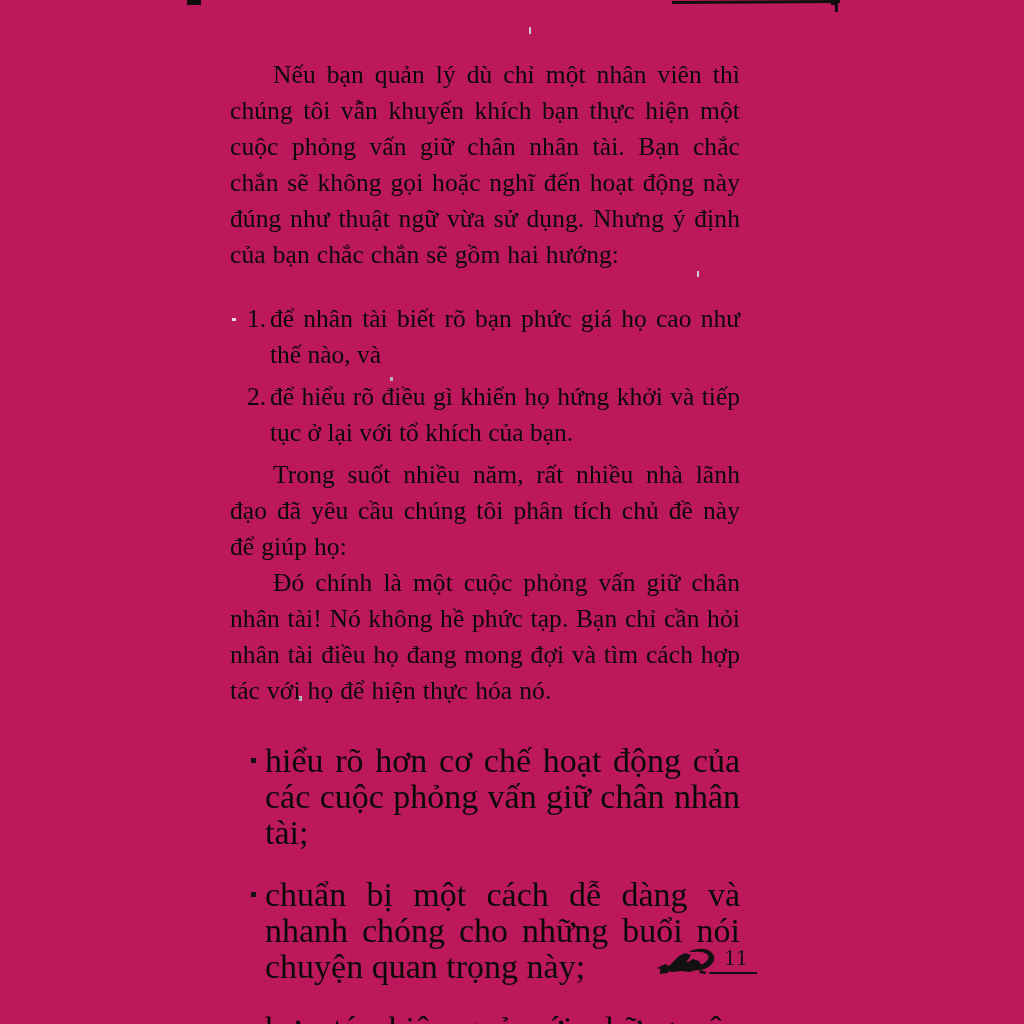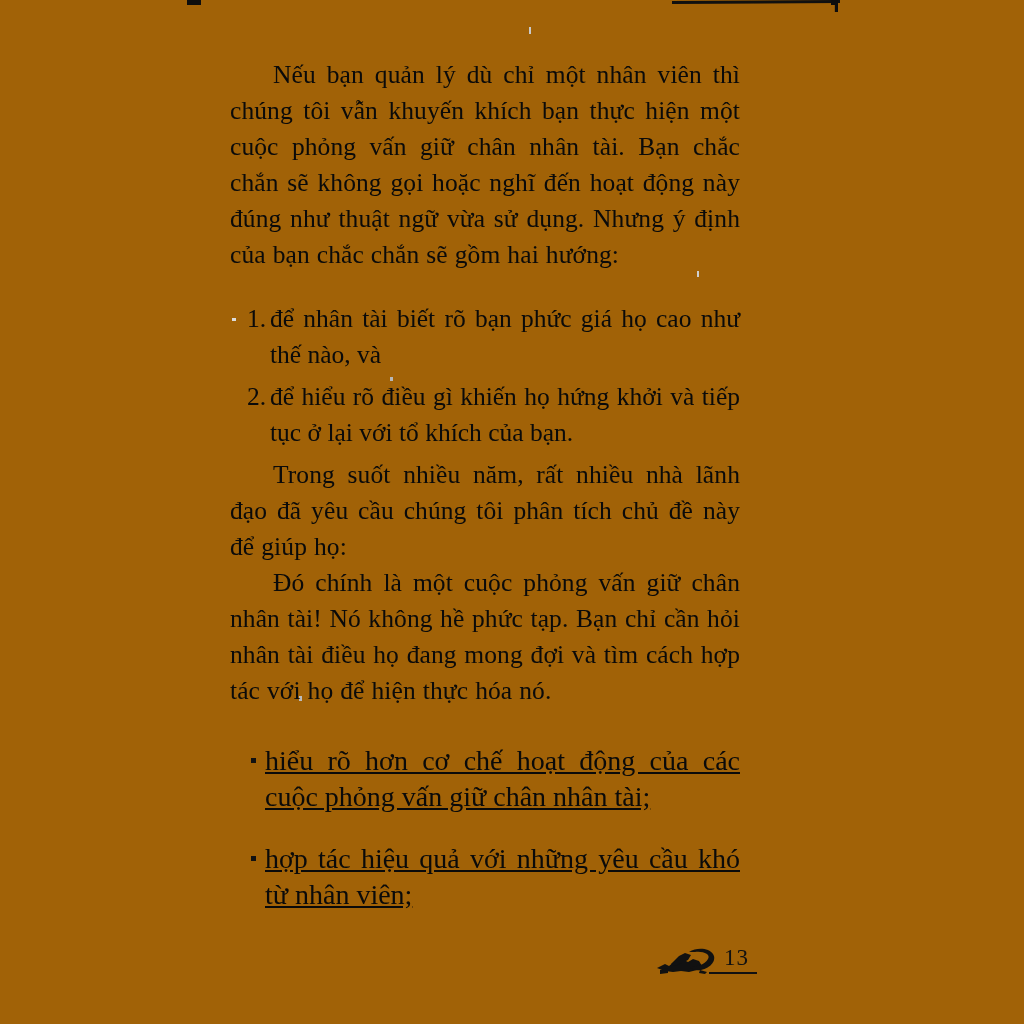--- a/index.html
+++ b/index.html
@@ -4,21 +4,21 @@
 <style>
   html, body {
     margin: 0;
     padding: 0;
     background: #ffffff;
   }
   .page {
     position: relative;
     width: 1024px;
     height: 1024px;
-    background: #a16207;
+    background: #be185d;
     overflow: hidden;
     font-family: "Liberation Serif", "DejaVu Serif", serif;
     color: #0a0a0a;
   }
 
   
   .scan-artifact-left {
     position: absolute;
     left: 187px;
     top: 0px;
@@ -130,25 +130,24 @@
     font-size: 25.5px;
     line-height: 36px;
   }
 
   .bullet-block {
     margin-top: 34px;
   }
   .bullet-block li {
     position: relative;
     padding-left: 35px;
-    font-size: 28px;
+    font-size: 34px;
     line-height: 36px;
     text-align: justify;
     margin-bottom: 26px;
-    text-decoration: underline;
   }
   .bullet-block li:last-child { margin-bottom: 0; }
   .bullet-block li .bullet-mark {
     position: absolute;
     left: 21px;
     top: 15px;
     width: 5px;
     height: 5px;
     background: #111111;
   }
@@ -225,35 +224,39 @@
     </ol>
 
     <p class="body-para tight-follow">Trong suốt nhiều năm, rất nhiều nhà lãnh đạo đã yêu cầu chúng tôi phân tích chủ đề này để giúp họ:</p>
 
     <p class="body-para after-list-para">Đó chính là một cuộc phỏng vấn giữ chân nhân tài! Nó không hề phức tạp. Bạn chỉ cần hỏi nhân tài điều họ đang mong đợi và tìm cách hợp tác với họ để hiện thực hóa nó.</p>
 
     <ul class="list-block bullet-block">
       <li>
         <span class="bullet-mark"></span>
         <span>hiểu rõ hơn cơ chế hoạt động của các cuộc phỏng vấn giữ chân nhân tài;</span>
+      </li>
+      <li>
+        <span class="bullet-mark"></span>
+        <span>chuẩn bị một cách dễ dàng và nhanh chóng cho những buổi nói chuyện quan trọng này;</span>
       </li>
       <li>
         <span class="bullet-mark"></span>
         <span>hợp tác hiệu quả với những yêu cầu khó từ nhân viên;</span>
       </li>
 
     </ul>
 
   </div>
 
   <div class="footer">
     <svg class="footer-ornament" viewBox="0 0 78 34" xmlns="http://www.w3.org/2000/svg">
       <path d="M2,22 L10,18 L14,20 L20,15 L27,13 L33,16 L38,13 L44,15 L47,20 L42,24 L34,26 L26,25 L18,26 L10,25 Z" fill="#111111"></path>
       <path d="M16,18 L24,10 L30,7 L36,9 L33,14 L27,17 L20,20 Z" fill="#111111"></path>
       <path d="M34,6 C42,1 54,2 58,8 C62,14 56,22 46,24 C40,25 36,23 35,21 C40,21 50,19 53,13 C56,8 48,5 40,6 Z" fill="#111111"></path>
       <path d="M5,24 L13,22 L13,27 L5,28 Z" fill="#111111"></path>
       <path d="M45,24 L52,26 L50,28 L44,27 Z" fill="#111111"></path>
     </svg>
     <div class="footer-rule"></div>
-    <div class="footer-page-number">13</div>
+    <div class="footer-page-number">11</div>
   </div>
 
 </div>
 
 </body></html>

